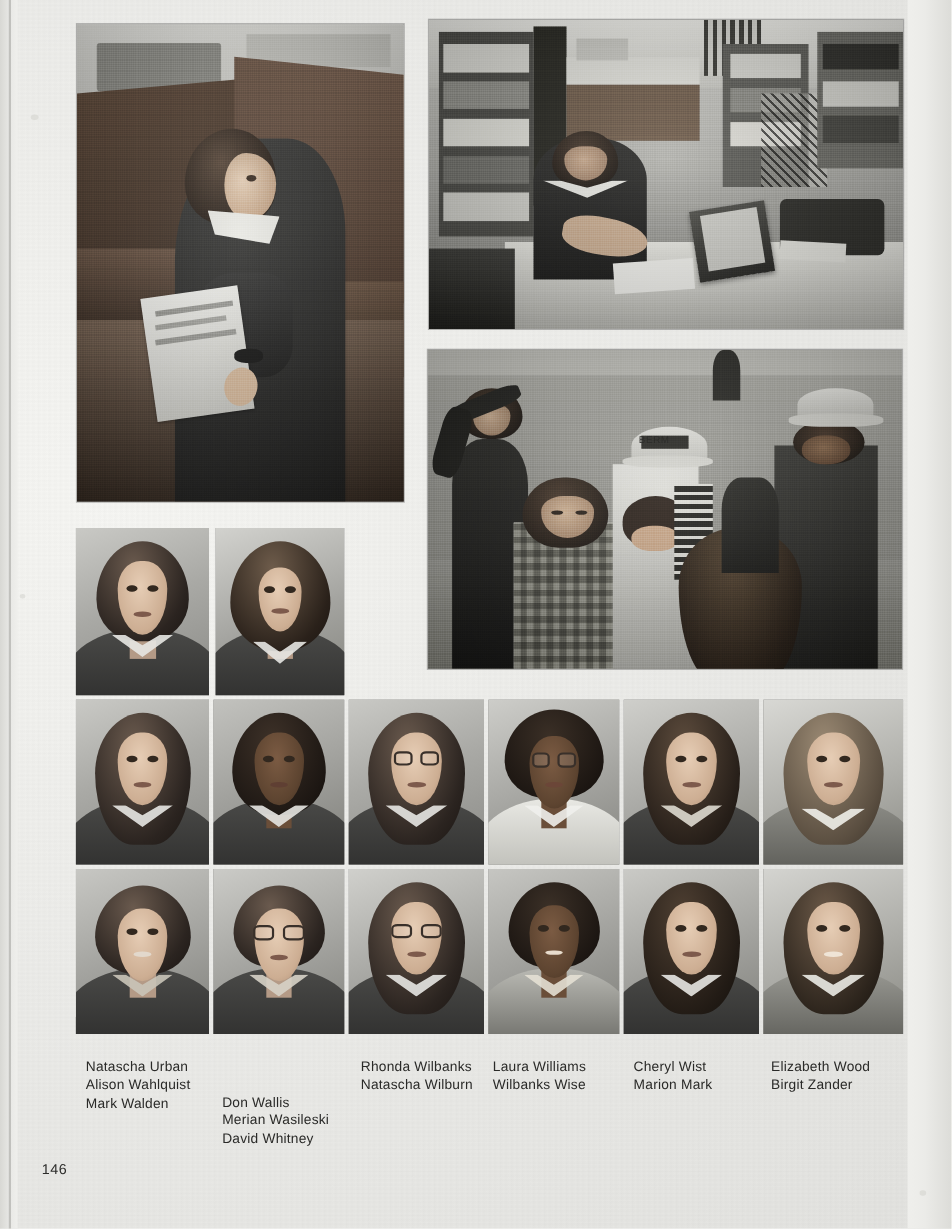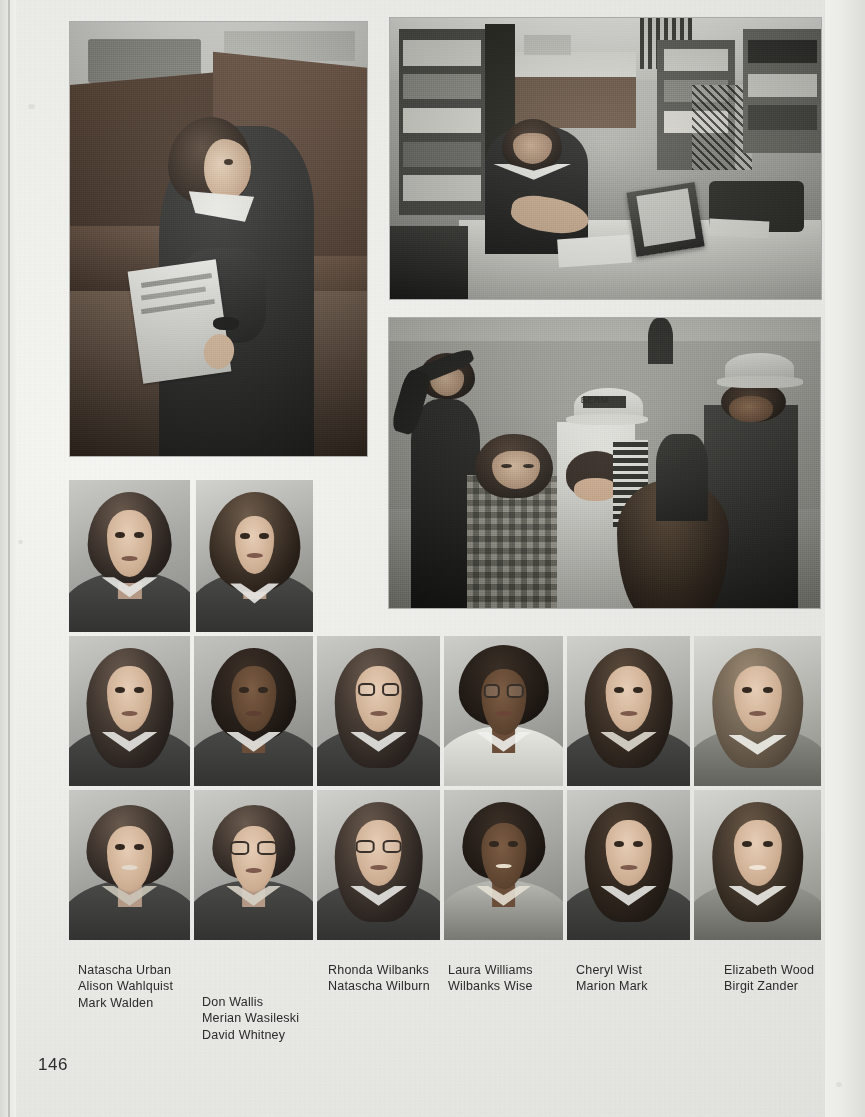--- a/index.html
+++ b/index.html
@@ -203,21 +203,21 @@
   .cap-col {
     position: absolute;
     top: 0;
     white-space: nowrap;
   }
   .page-number {
     position: absolute;
     left: 38px;
     top: 1055px;
     font-family: "Liberation Sans", sans-serif;
-    font-size: 17px;
+    font-size: 13px;
     color: #2d2d2b;
     letter-spacing: 0.5px;
   }
   .spot {
     position: absolute;
     background: #cfcfc9;
     border-radius: 50%;
     opacity: 0.5;
   }
 </style>
@@ -550,20 +550,20 @@
       <div>Natascha Wilburn</div>
     </div>
     <div class="cap-col" style="left:379px;">
       <div>Laura Williams</div>
       <div>Wilbanks Wise</div>
     </div>
     <div class="cap-col" style="left:507px;">
       <div>Cheryl Wist</div>
       <div>Marion Mark</div>
     </div>
-    <div class="cap-col" style="left:655px;">
+    <div class="cap-col" style="left:632px;">
       <div>Elizabeth Wood</div>
       <div>Birgit Zander</div>
     </div>
   </div>
 
   <div class="page-number">146</div>
 </div>
 
 </body></html>

